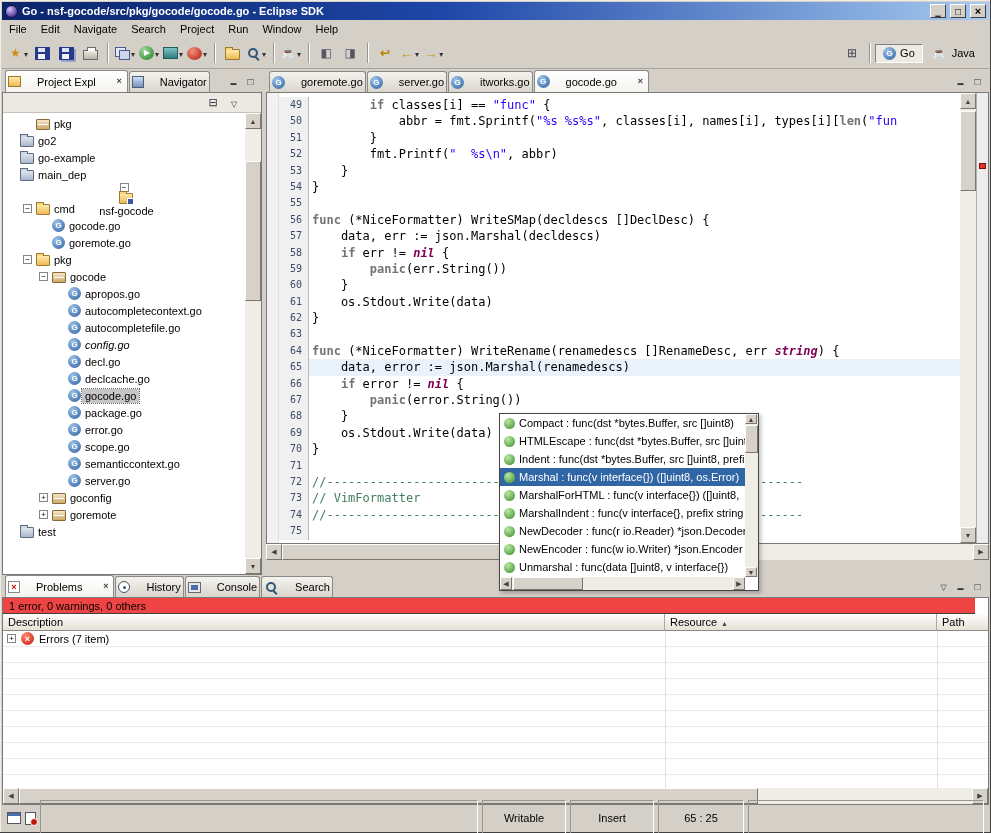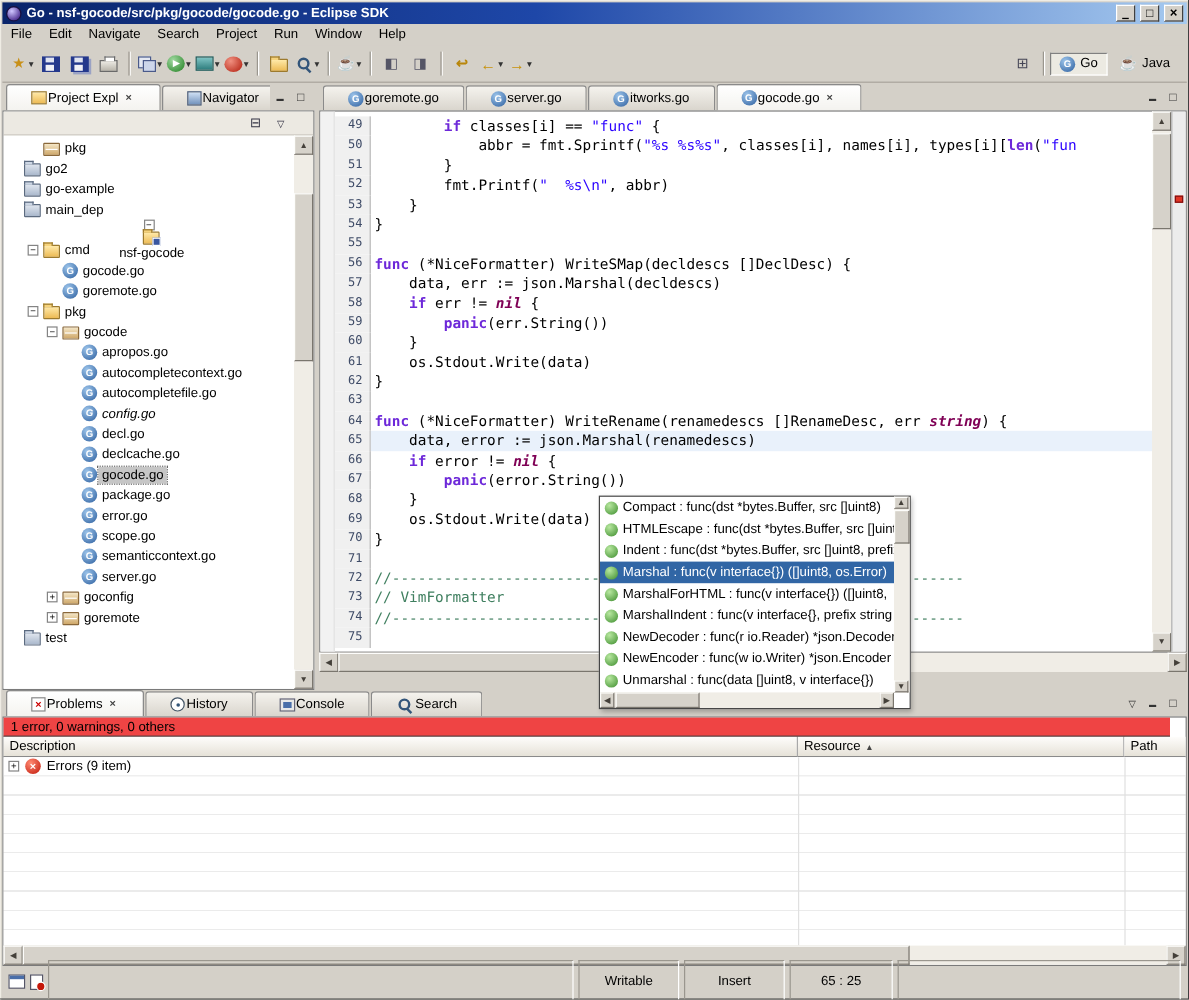--- a/index.html
+++ b/index.html
@@ -68,21 +68,21 @@
   .pi-java::before{content:"☕";font-size:12px;color:#4a6ea9}
 
   
   .main{position:absolute;left:2px;top:70px;width:987px;height:505px}
   .panel{position:absolute}
   .panel.left{left:0;top:0;width:260px;height:505px}
   .panel.editor{left:264px;top:0;width:723px;height:505px}
   .panel.bottom{position:absolute;left:2px;top:575px;width:987px;height:230px}
   .tabbar{position:absolute;top:0;left:0;right:0;height:22px;display:flex;align-items:flex-end;padding-left:3px}
   .tabs{display:flex;align-items:flex-end;height:100%;overflow:hidden}
-  .tab{height:21px;display:inline-flex;align-items:center;gap:1px;padding:0 20px;margin-right:1px;white-space:nowrap;
+  .tab{height:21px;display:inline-flex;align-items:center;gap:16px;padding:0 2px;margin-right:1px;white-space:nowrap;
        border:1px solid #8a8a8a;border-bottom:none;border-radius:3px 3px 0 0;background:linear-gradient(#f5f3ee,#d9d5cd)}
   .tab.active{height:22px;background:linear-gradient(#ffffff,#f4f3ef);position:relative;z-index:2}
   .tab-label{font-size:11px}
   .tab-close{width:11px;height:11px;margin-left:2px;font-size:9px;line-height:11px;text-align:center;color:#444}
   .tab-close::before{content:"×";font-weight:bold}
   .tabbar-btns{margin-left:auto;display:flex;align-items:center;height:100%;padding-right:3px}
   .mini-btn{width:17px;height:15px;display:flex;align-items:center;justify-content:center;color:#333}
   .mg-min::before{content:"▬";font-size:6px}
   .mg-max::before{content:"□";font-size:10px}
   .mg-menu::before{content:"▽";font-size:8px}
@@ -136,21 +136,21 @@
   .editor-body{position:absolute;top:22px;left:0;right:0;height:452px;border:1px solid #7a7a7a;background:#fff;overflow:visible}
   .ann-ruler{position:absolute;left:0;top:0;bottom:0;width:12px;background:#f2f2f2;border-right:1px solid #e0e0e0}
   .code-lines{position:absolute;left:12px;right:28px;top:0;bottom:0;overflow:hidden;padding-top:4px;
               font-family:"DejaVu Sans Mono",monospace;font-size:12px}
   .crow{height:16.4px;display:flex;line-height:16.4px}
   .gut{width:30px;flex:none;text-align:right;padding-right:6px;background:#f0f0f0;border-right:1px solid #b8b8b8;
        color:#3d4a66;font-size:10px}
   .ctxt{flex:1;white-space:pre;overflow:hidden;padding-left:3px}
   .crow.current .ctxt{background:#e9f1fb}
   .tk-p{color:#000}
-  .tk-k{color:#6d28d9;font-weight:bold}
+  .tk-k{color:#737373;font-weight:bold}
   .tk-ki{color:#7f0055;font-weight:bold;font-style:italic}
   .tk-s{color:#2a00ff}
   .tk-c{color:#3f7f5f}
   .overview-ruler{position:absolute;right:0;top:0;bottom:0;width:12px;background:#ececec;border-left:1px solid #b0b0b0}
   .ov-error{position:absolute;top:70px;left:2px;width:7px;height:6px;background:#e03424;border:1px solid #801010}
   .ev-scroll{position:absolute;right:12px;top:0;bottom:0;width:16px}
   .eh-scroll{position:absolute;top:474px;left:0;right:0;height:16px}
 
   
   .sb-track{background:#f0ede6;position:absolute}
@@ -742,21 +742,21 @@
           <span>Path</span>
         </div>
       </div>
       <div class="prows">
         <div class="grid-v" style="left:662px"></div>
         <div class="grid-v" style="left:934px"></div>
         <div id="problem-rows">
             <div class="prow">
               <span class="expander exp-plus"></span>
               <span class="fi icon-error"></span>
-              <span class="prow-label">Errors (9 item)</span>
+              <span class="prow-label">Errors (7 item)</span>
             </div>
           </div>
       </div>
       <div class="ph-scroll sb-track">
         <span class="sb-btn a-left" style="left:0;top:0"></span>
         <span class="sb-thumb" style="left:16px;width:75%;top:0;bottom:0"></span>
         <span class="sb-btn a-right" style="right:0;top:0"></span>
       </div>
     </div>
   </div>

